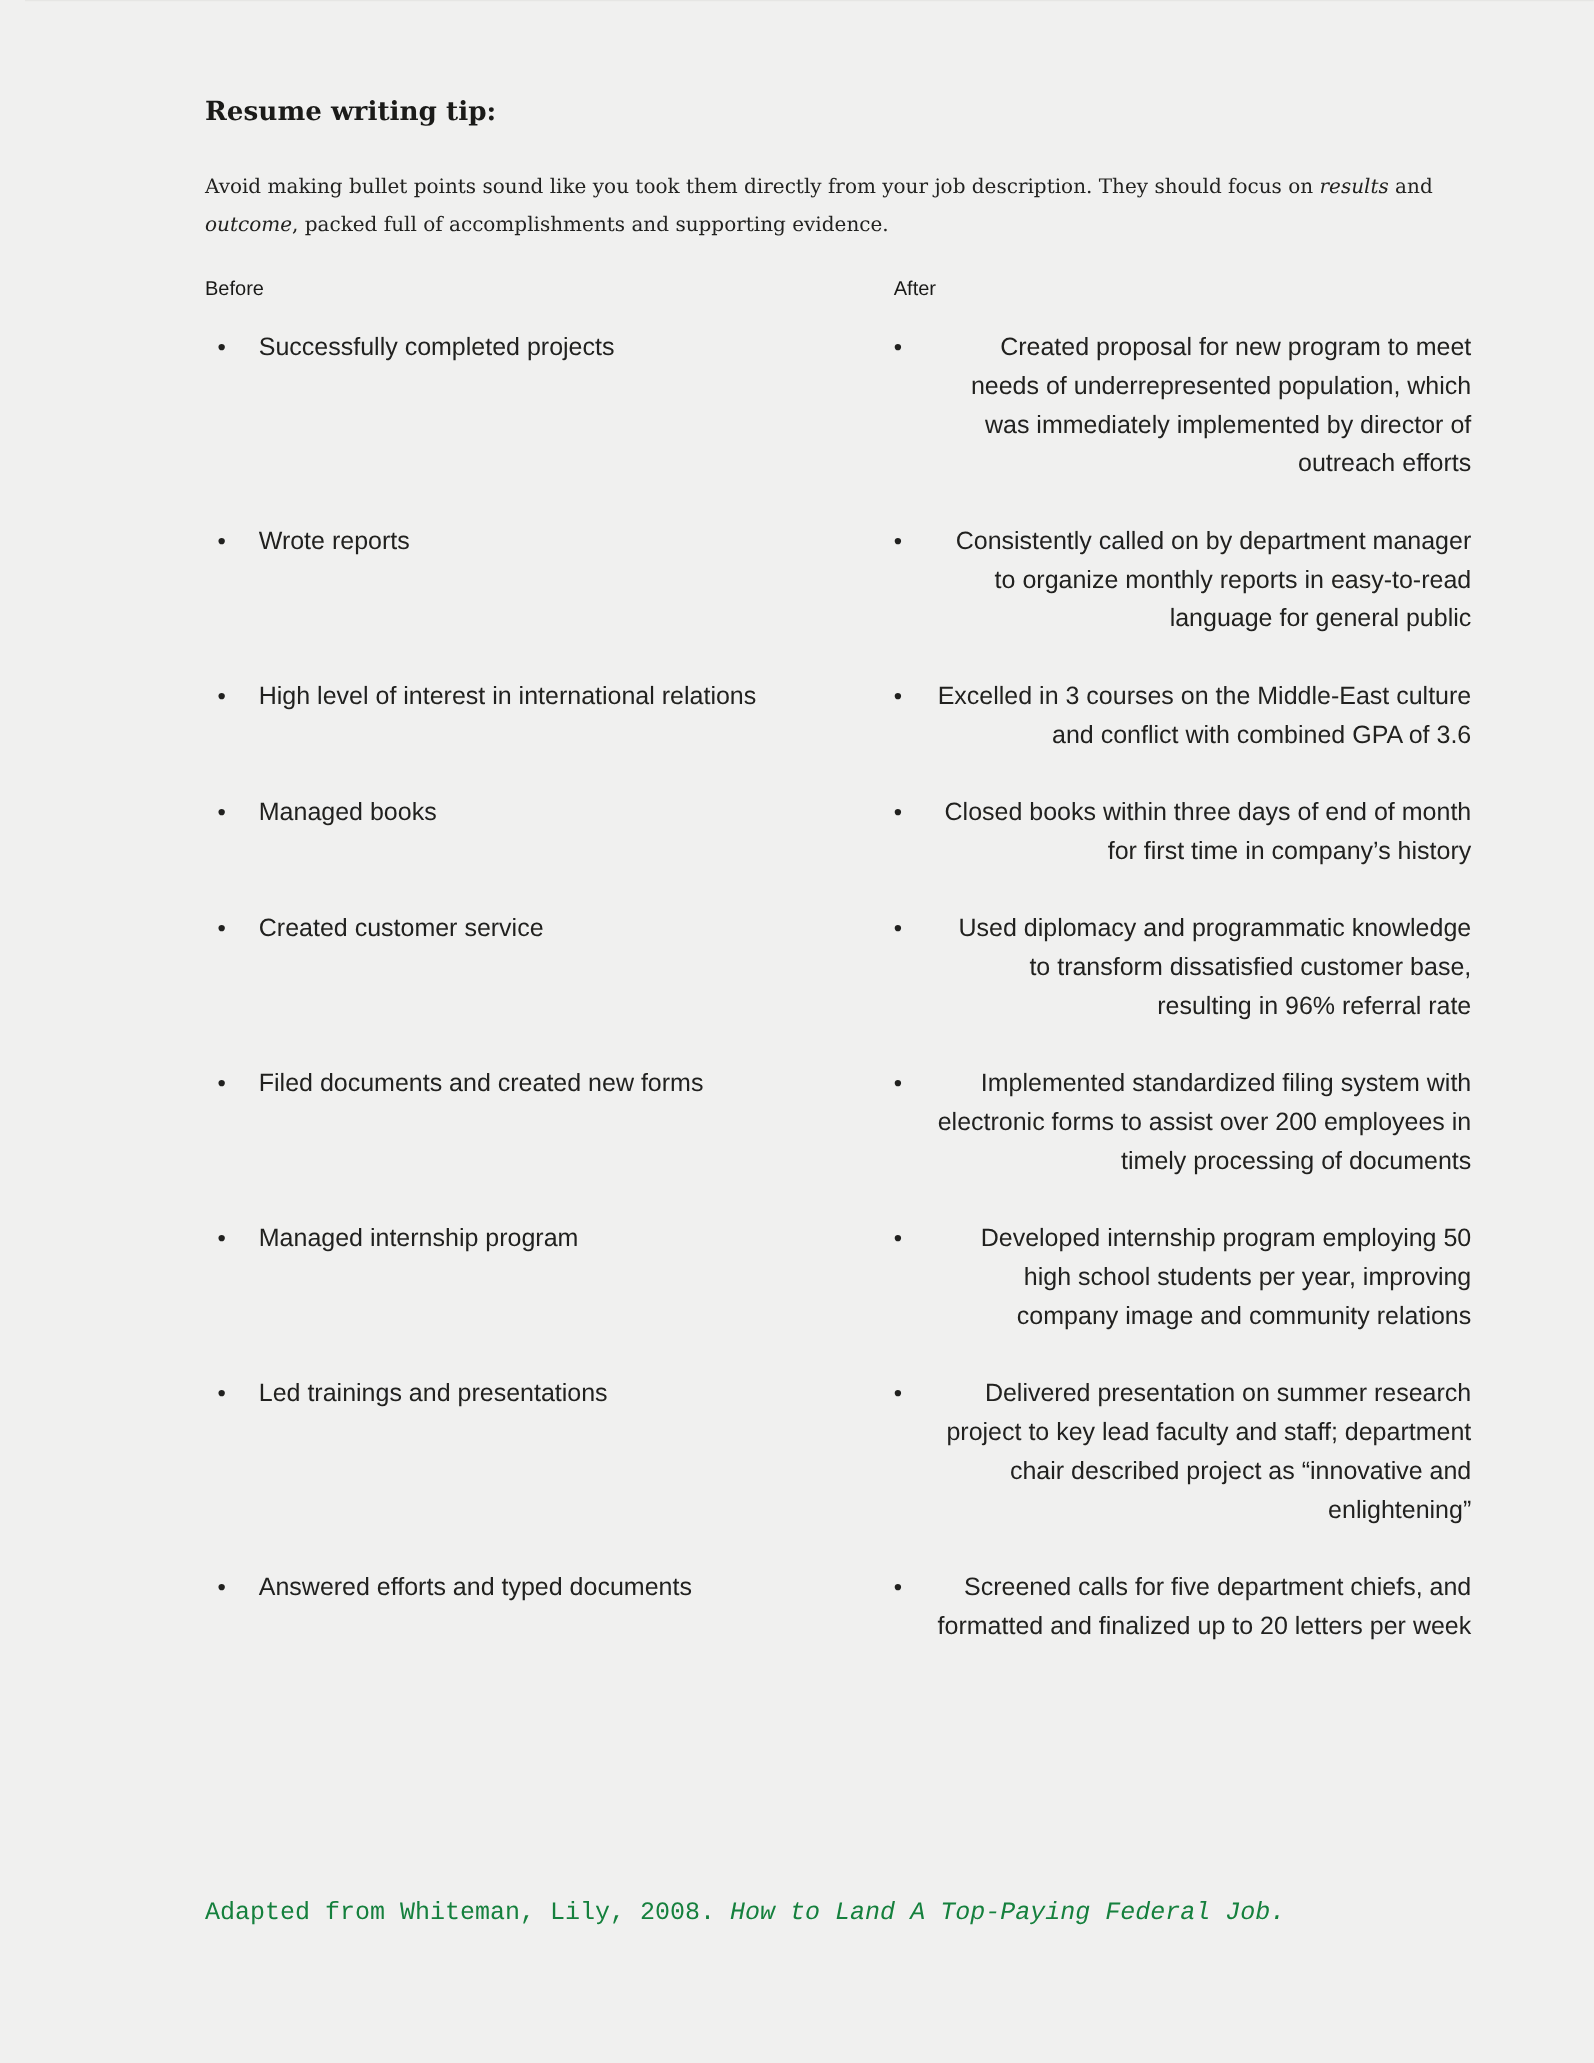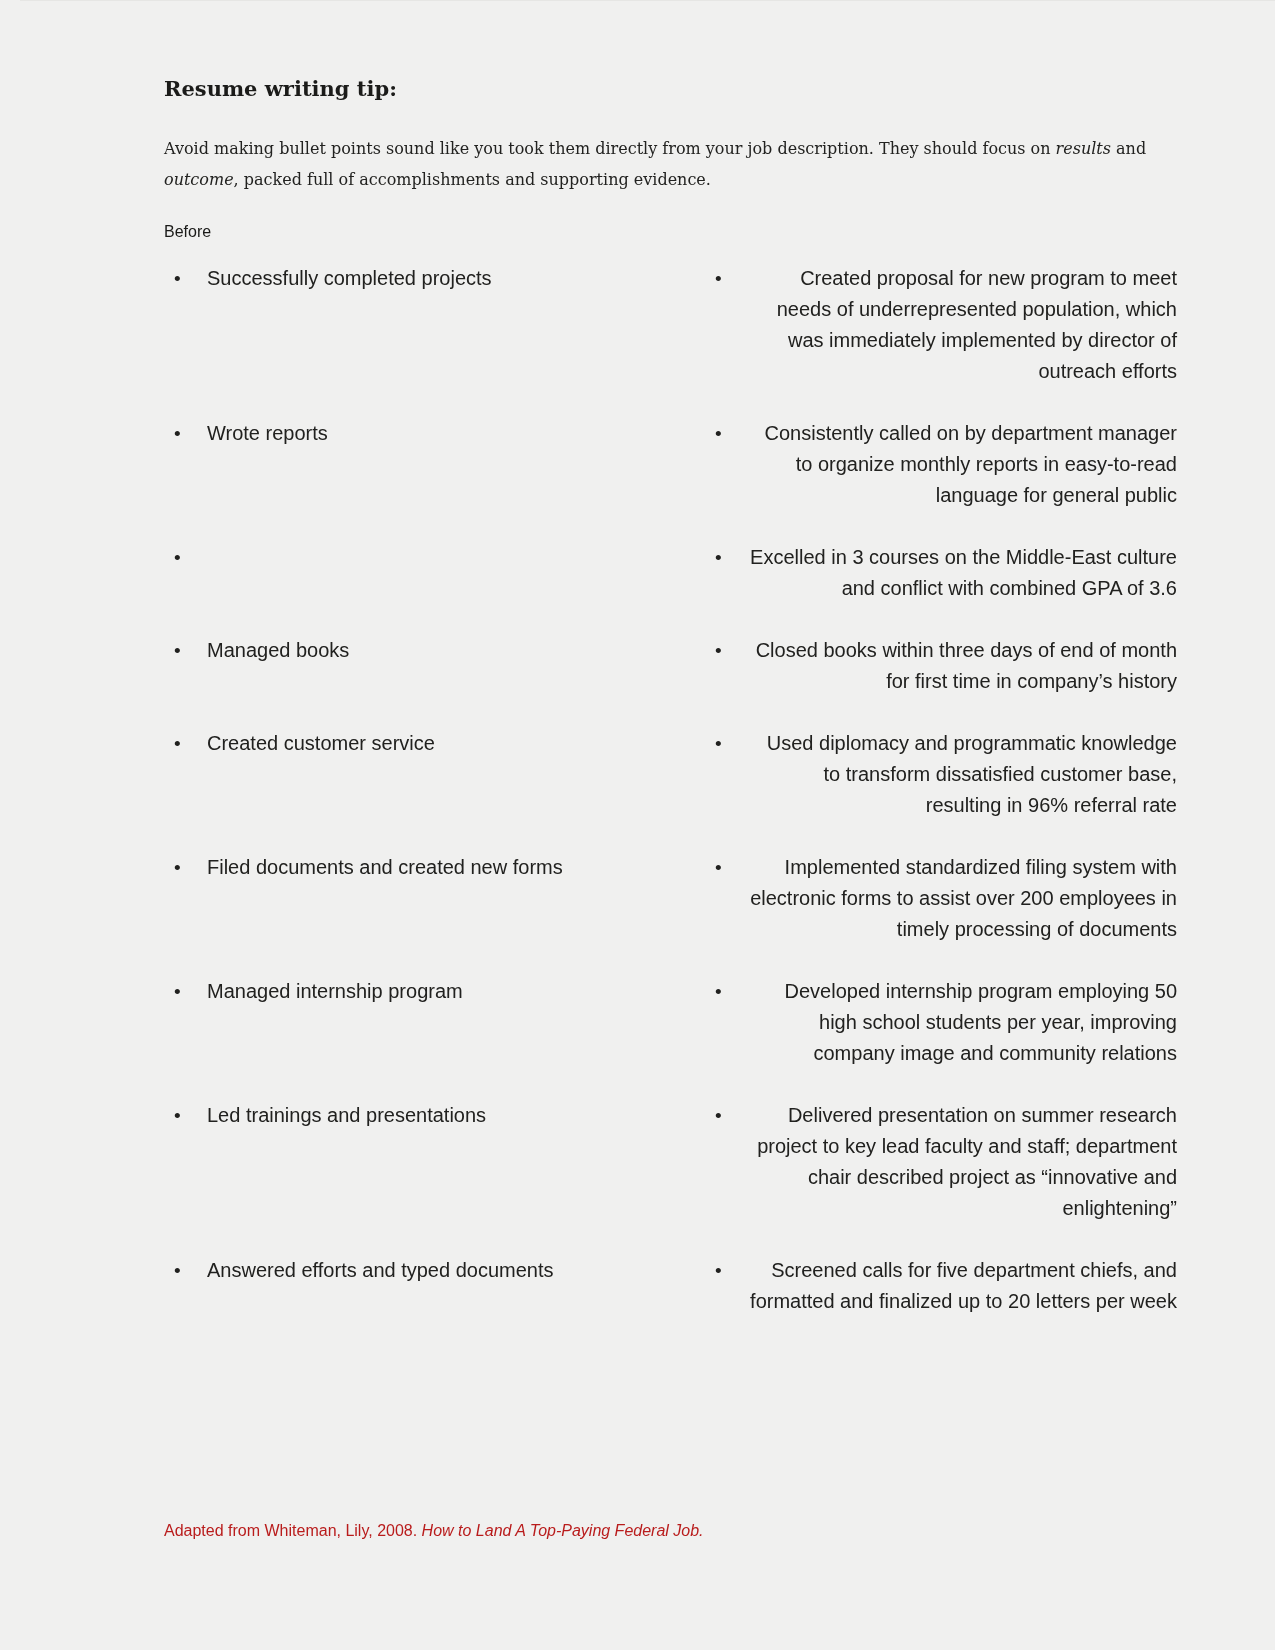--- a/index.html
+++ b/index.html
@@ -75,40 +75,41 @@
     line-height: 31px;
   }
   .li.left .dot { flex-basis: 33px; }
   .txt { display: block; }
   .li.right .txt { max-width: 428px; text-align: right; }
   .li.left .txt { max-width: 470px; }
   .footer {
     position: absolute;
     left: 144px;
     top: 1514px;
-    font-family: Liberation Sans, sans-serif;
-    font-size: 16px;
-    line-height: 31px;
-    color: #b91c1c;
+    font-family: Liberation Mono, monospace;
+    font-size: 20px;
+    line-height: 31px;
+    color: #15803d;
     white-space: nowrap;
   }
   .footer .ital { font-style: italic; }
 </style>
 </head>
 <body>
 
 <div class="page">
   <div class="content">
 
     <h1 class="doc-title">Resume writing tip:</h1>
 
     <p class="intro"><span>Avoid making bullet points sound like you took them directly from your job description. They should focus on </span><span class="ital">results</span><span> and </span><span class="ital">outcome</span><span>, packed full of accomplishments and supporting evidence.</span></p>
 
     <div class="cols-header">
       <div class="col-label">Before</div>
+      <div class="col-label">After</div>
     </div>
 
     <div>
 
       <div class="row">
         <div class="li left">
           <span class="dot">•</span>
           <span class="txt">Successfully completed projects</span>
         </div>
         <div class="li right">
@@ -124,20 +125,21 @@
         </div>
         <div class="li right">
           <span class="dot">•</span>
           <span class="txt">Consistently called on by department manager to organize monthly reports in easy-to-read language for general public</span>
         </div>
       </div>
 
       <div class="row">
         <div class="li left">
           <span class="dot">•</span>
+          <span class="txt">High level of interest in international relations</span>
         </div>
         <div class="li right">
           <span class="dot">•</span>
           <span class="txt">Excelled in 3 courses on the Middle-East culture and conflict with combined GPA of 3.6</span>
         </div>
       </div>
 
       <div class="row">
         <div class="li left">
           <span class="dot">•</span>

